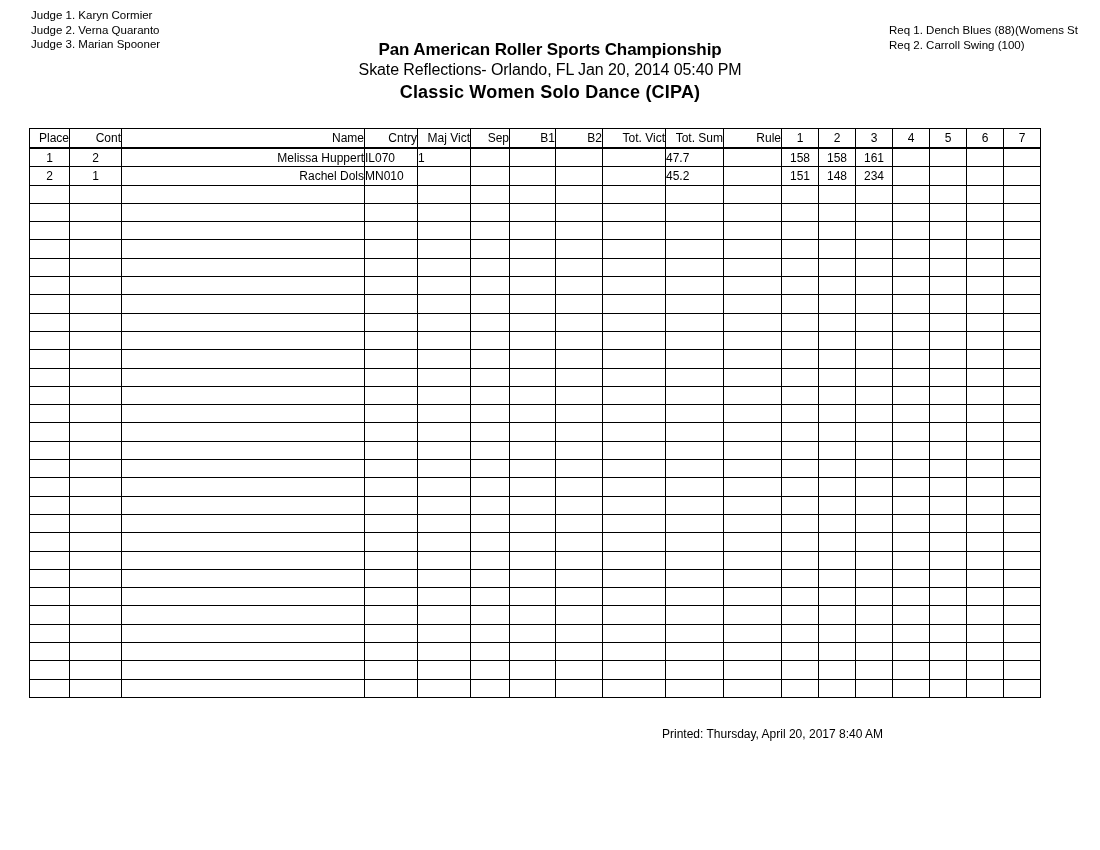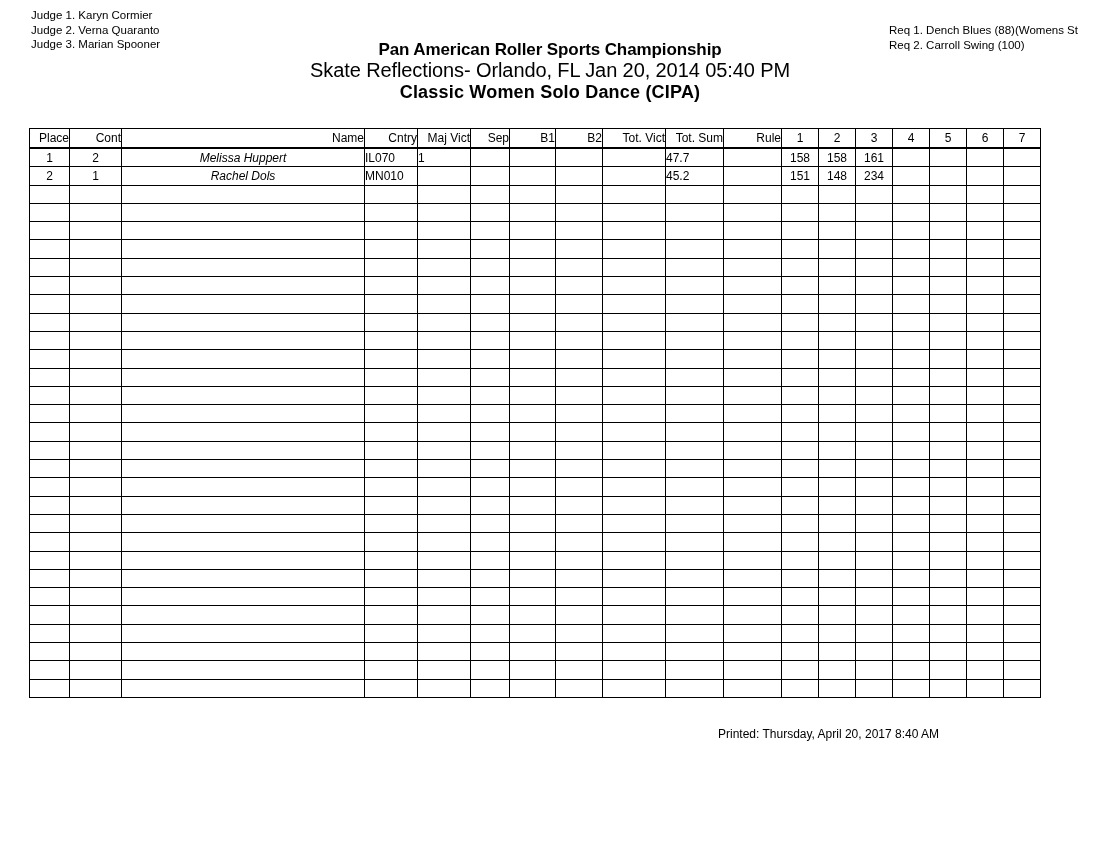--- a/index.html
+++ b/index.html
@@ -36,21 +36,21 @@
     text-align: center;
     white-space: nowrap;
   }
   #event-title {
     font-size: 17px;
     font-weight: bold;
     line-height: 21px;
     letter-spacing: -0.1px;
   }
   #venue-line {
-    font-size: 20px;
+    font-size: 16px;
     line-height: 20px;
     letter-spacing: -0.1px;
   }
   #division-title {
     font-size: 18px;
     font-weight: bold;
     line-height: 24px;
     letter-spacing: 0.2px;
   }
   #report-subtitle {
@@ -106,31 +106,31 @@
     padding-left: 4px;
   }
   #results-table thead th.num-head {
     text-align: center;
     padding-left: 0;
   }
   #results-table tbody td {
     height: 17.3px;
   }
   td.c-place, td.c-cont { text-align: center; }
-  td.c-name   { text-align: center; padding-left: 5px; font-style: italic; }
+  td.c-name   { text-align: right; padding-left: 5px; }
   td.c-cntry  { text-align: left; padding-left: 4px; }
   td.c-majvict{ text-align: left; padding-left: 6px; }
   td.c-totsum { text-align: left; padding-left: 8px; }
   td.c-score  { text-align: center; }
   tbody tr:last-child td { border-bottom: 2px solid #000000; }
 
   
   #printed-footer {
     position: absolute;
-    left: 718px;
+    left: 662px;
     top: 727px;
     font-size: 12px;
     white-space: nowrap;
   }
 </style>
 </head>
 <body>
 
 <div id="judges">
   <span class="judge-line">Judge  1.  Karyn Cormier</span>

